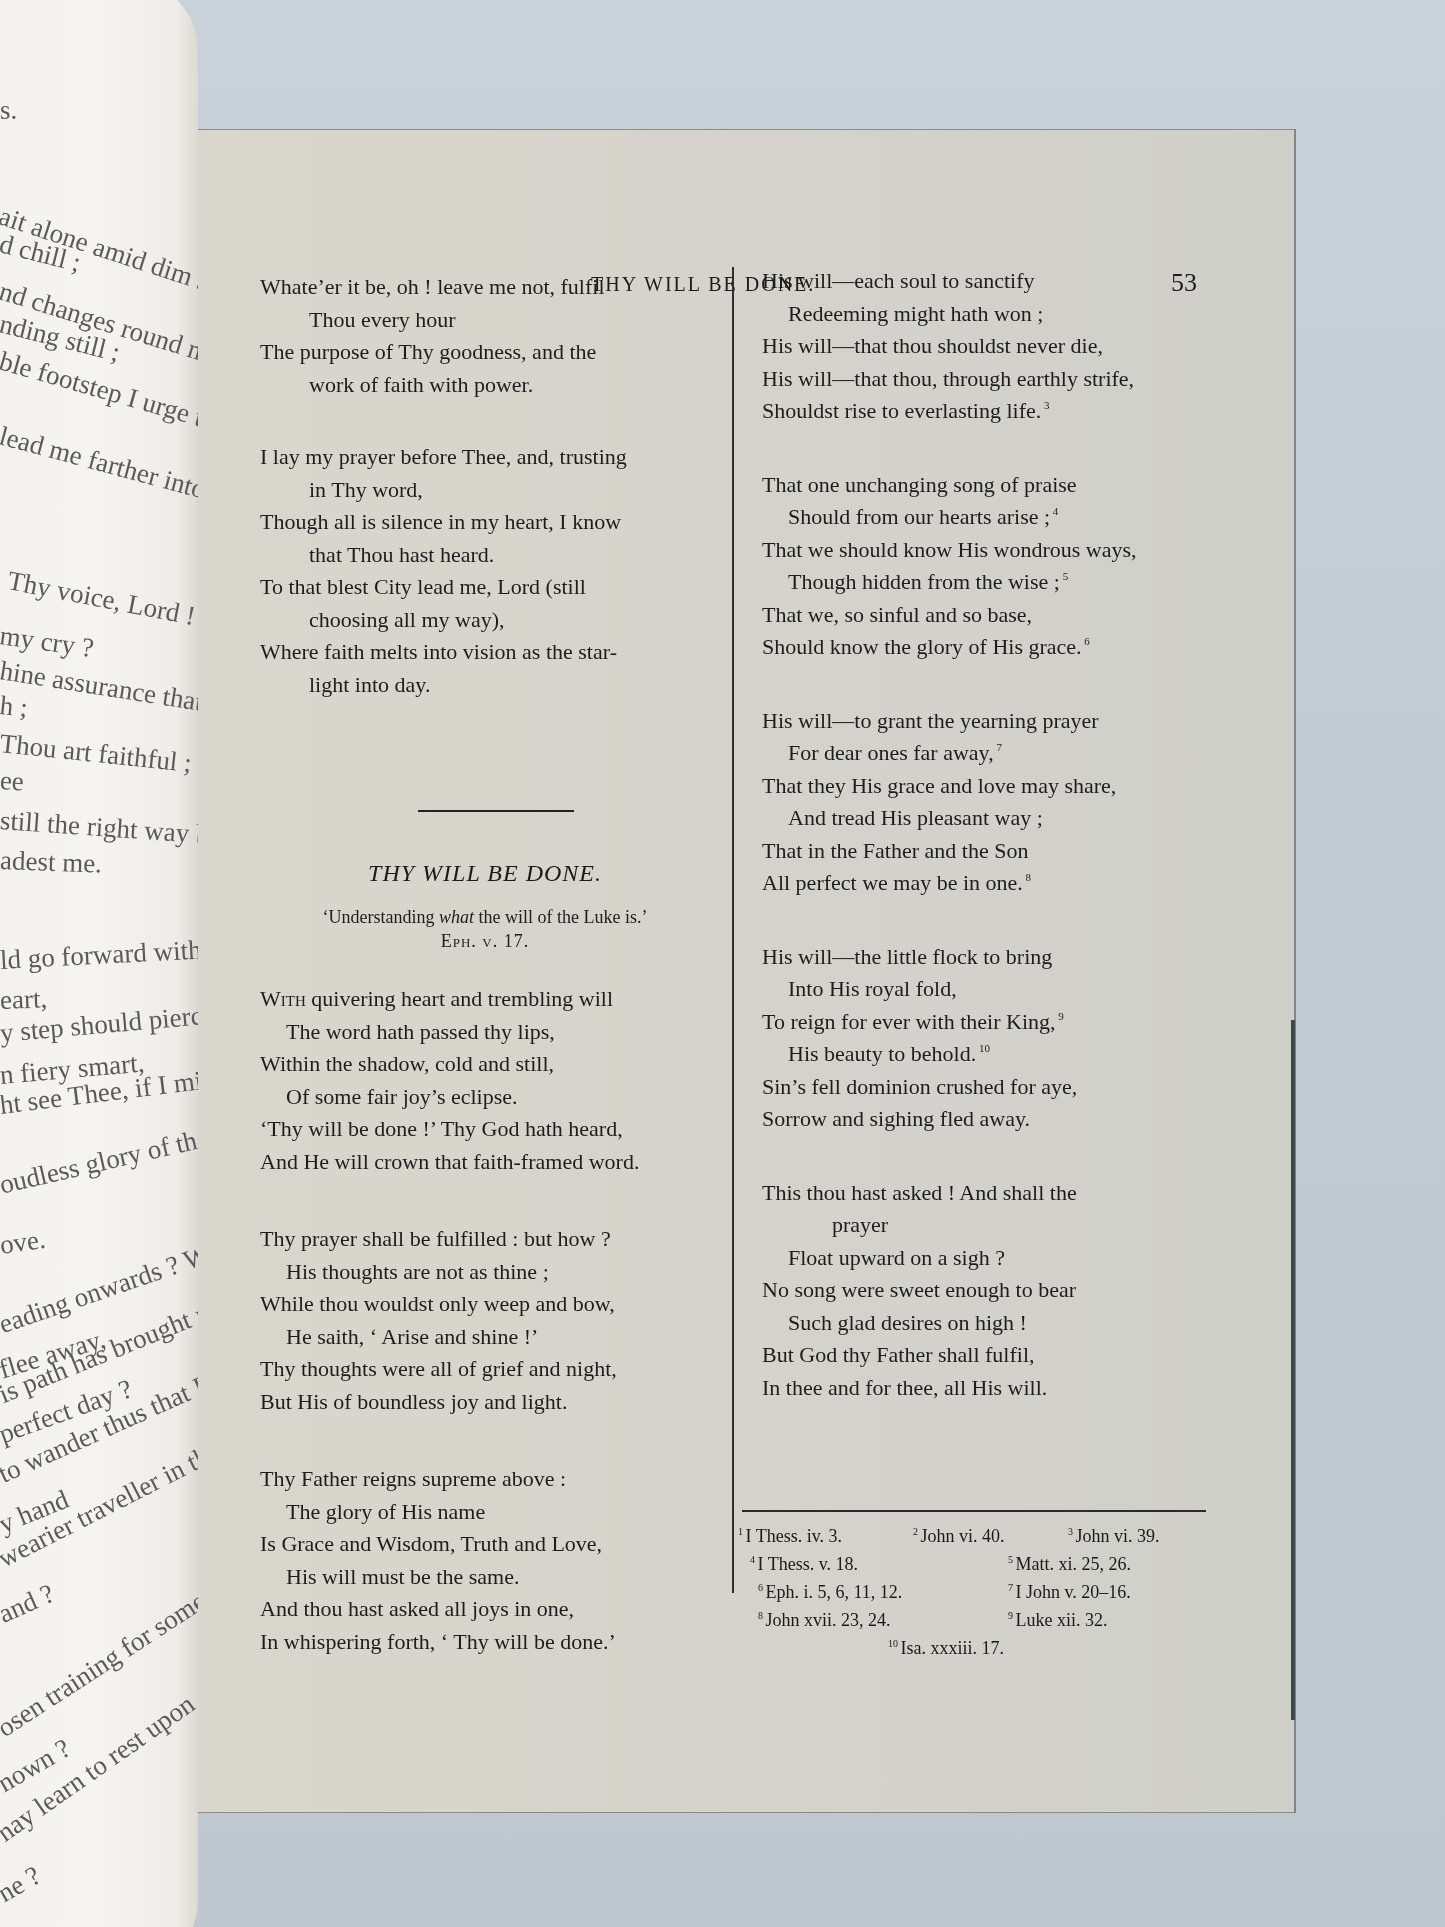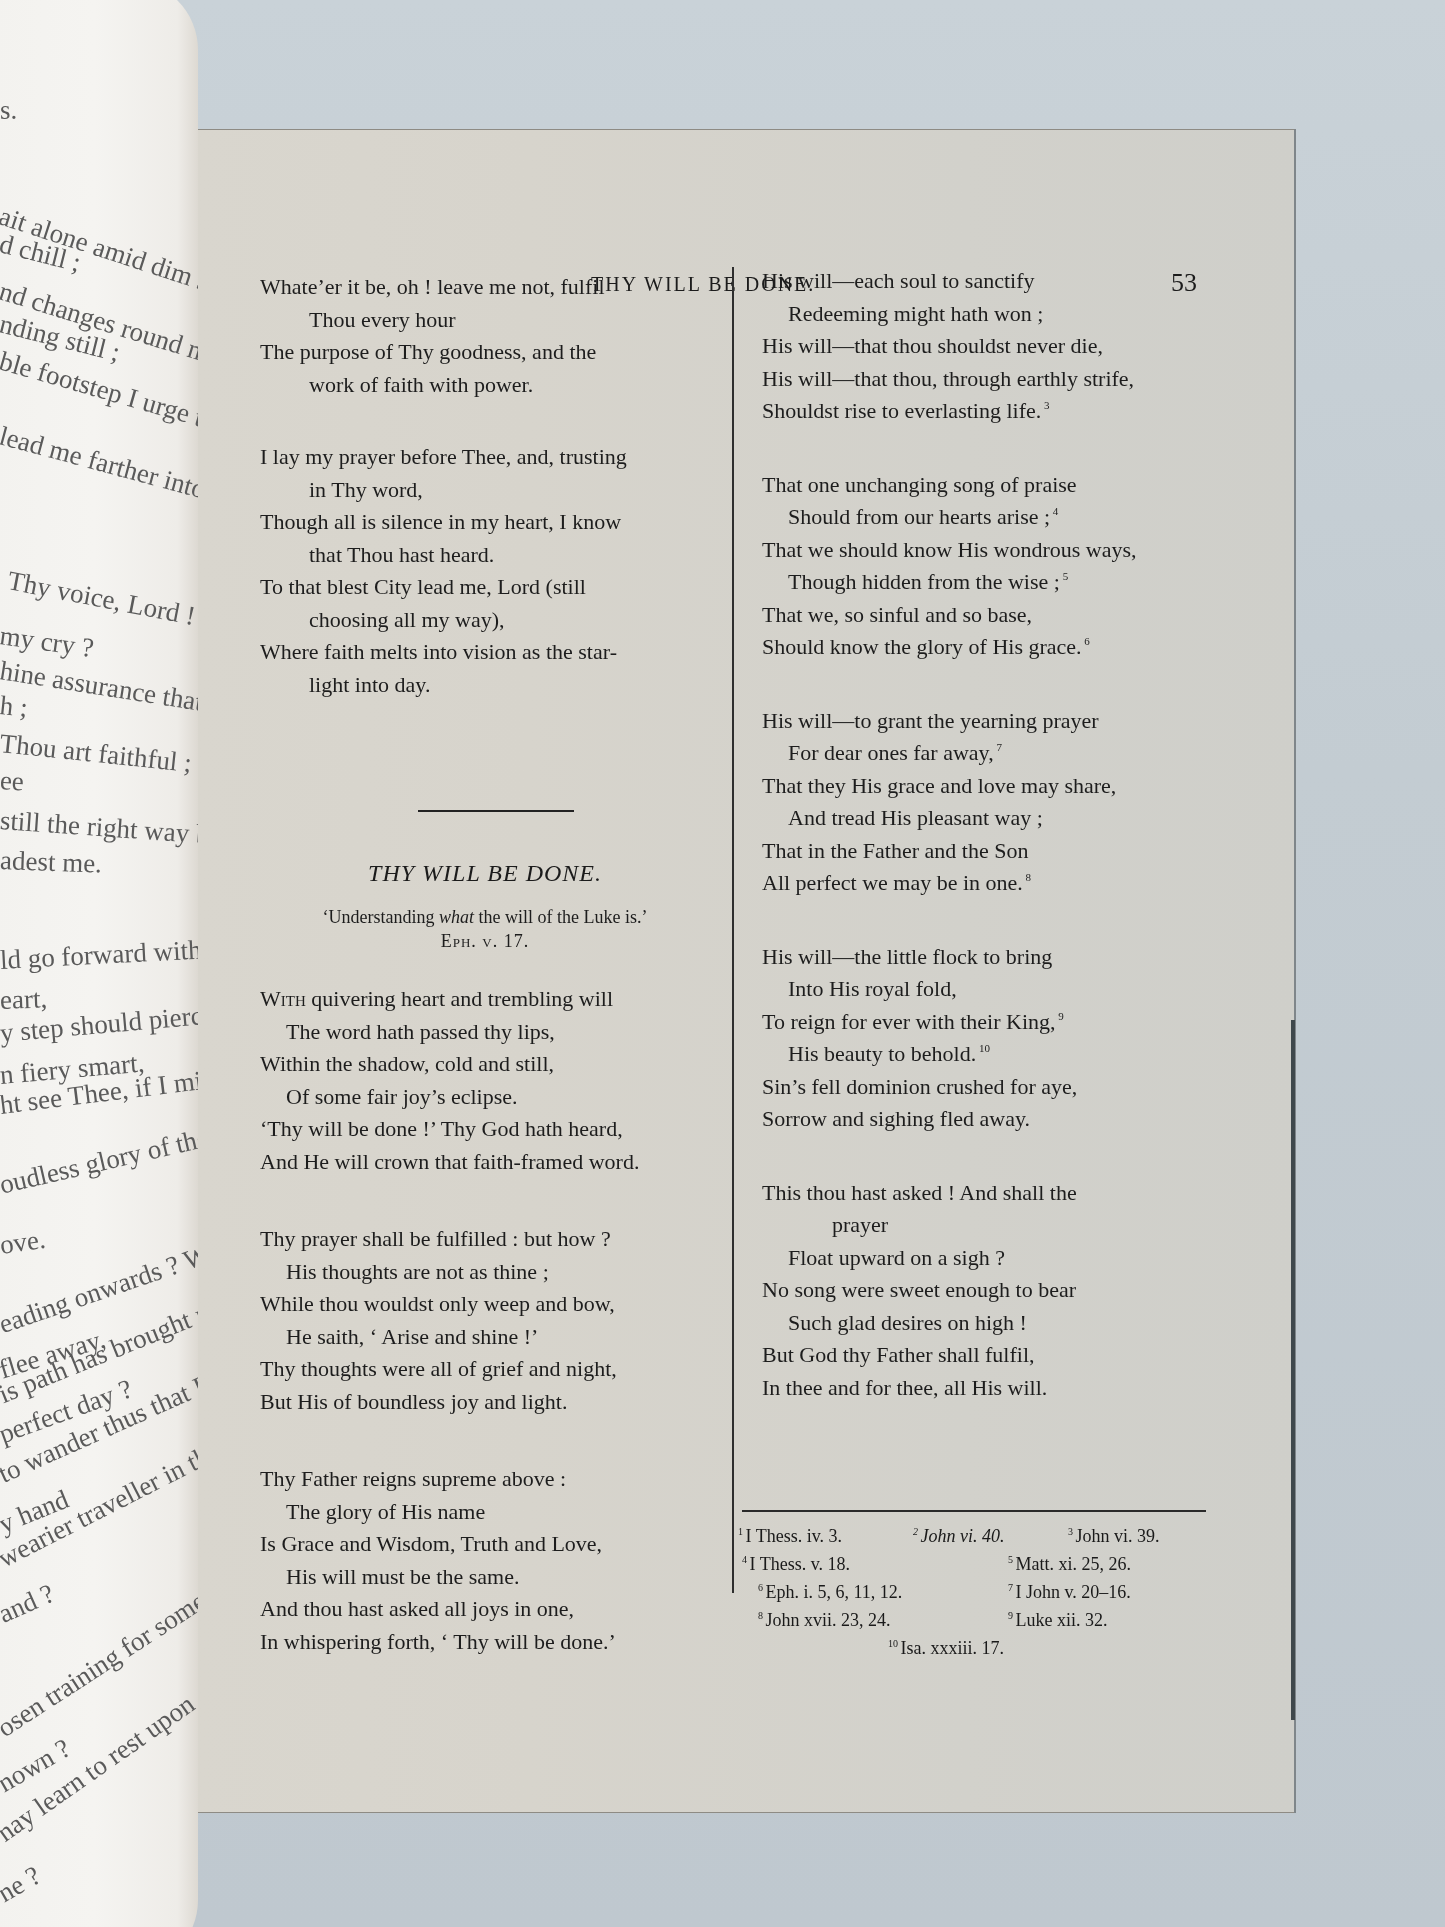--- a/index.html
+++ b/index.html
@@ -205,25 +205,25 @@
       <div class="line"><span>No song were sweet enough to bear</span></div>
       <div class="line indent-s"><span>Such glad desires on high !</span></div>
       <div class="line"><span>But God thy Father shall fulfil,</span></div>
       <div class="line"><span>In thee and for thee, all His will.</span></div>
     </div>
 
   <div class="fn-rule"></div>
   <div class="footnotes" id="footnotes">
       <div class="fn-row">
         <span class="fn" style="left: 0px;"><sup>1 </sup><span>I Thess. iv. 3.</span></span>
-        <span class="fn" style="left: 175px; font-style: italic;"><sup>2 </sup><span>John vi. 40.</span></span>
+        <span class="fn" style="left: 175px;"><sup>2 </sup><span>John vi. 40.</span></span>
         <span class="fn" style="left: 330px; font-family: Liberation Serif, serif;"><sup>3 </sup><span>John vi. 39.</span></span>
       </div>
       <div class="fn-row">
-        <span class="fn" style="left: 4px;"><sup>4 </sup><span>I Thess. v. 18.</span></span>
+        <span class="fn" style="left: 12px;"><sup>4 </sup><span>I Thess. v. 18.</span></span>
         <span class="fn" style="left: 270px; text-align: center;"><sup>5 </sup><span>Matt. xi. 25, 26.</span></span>
       </div>
       <div class="fn-row">
         <span class="fn" style="left: 20px;"><sup>6 </sup><span>Eph. i. 5, 6, 11, 12.</span></span>
         <span class="fn" style="left: 270px;"><sup>7 </sup><span>I John v. 20–16.</span></span>
       </div>
       <div class="fn-row">
         <span class="fn" style="left: 20px;"><sup>8 </sup><span>John xvii. 23, 24.</span></span>
         <span class="fn" style="left: 270px;"><sup>9 </sup><span>Luke xii. 32.</span></span>
       </div>

